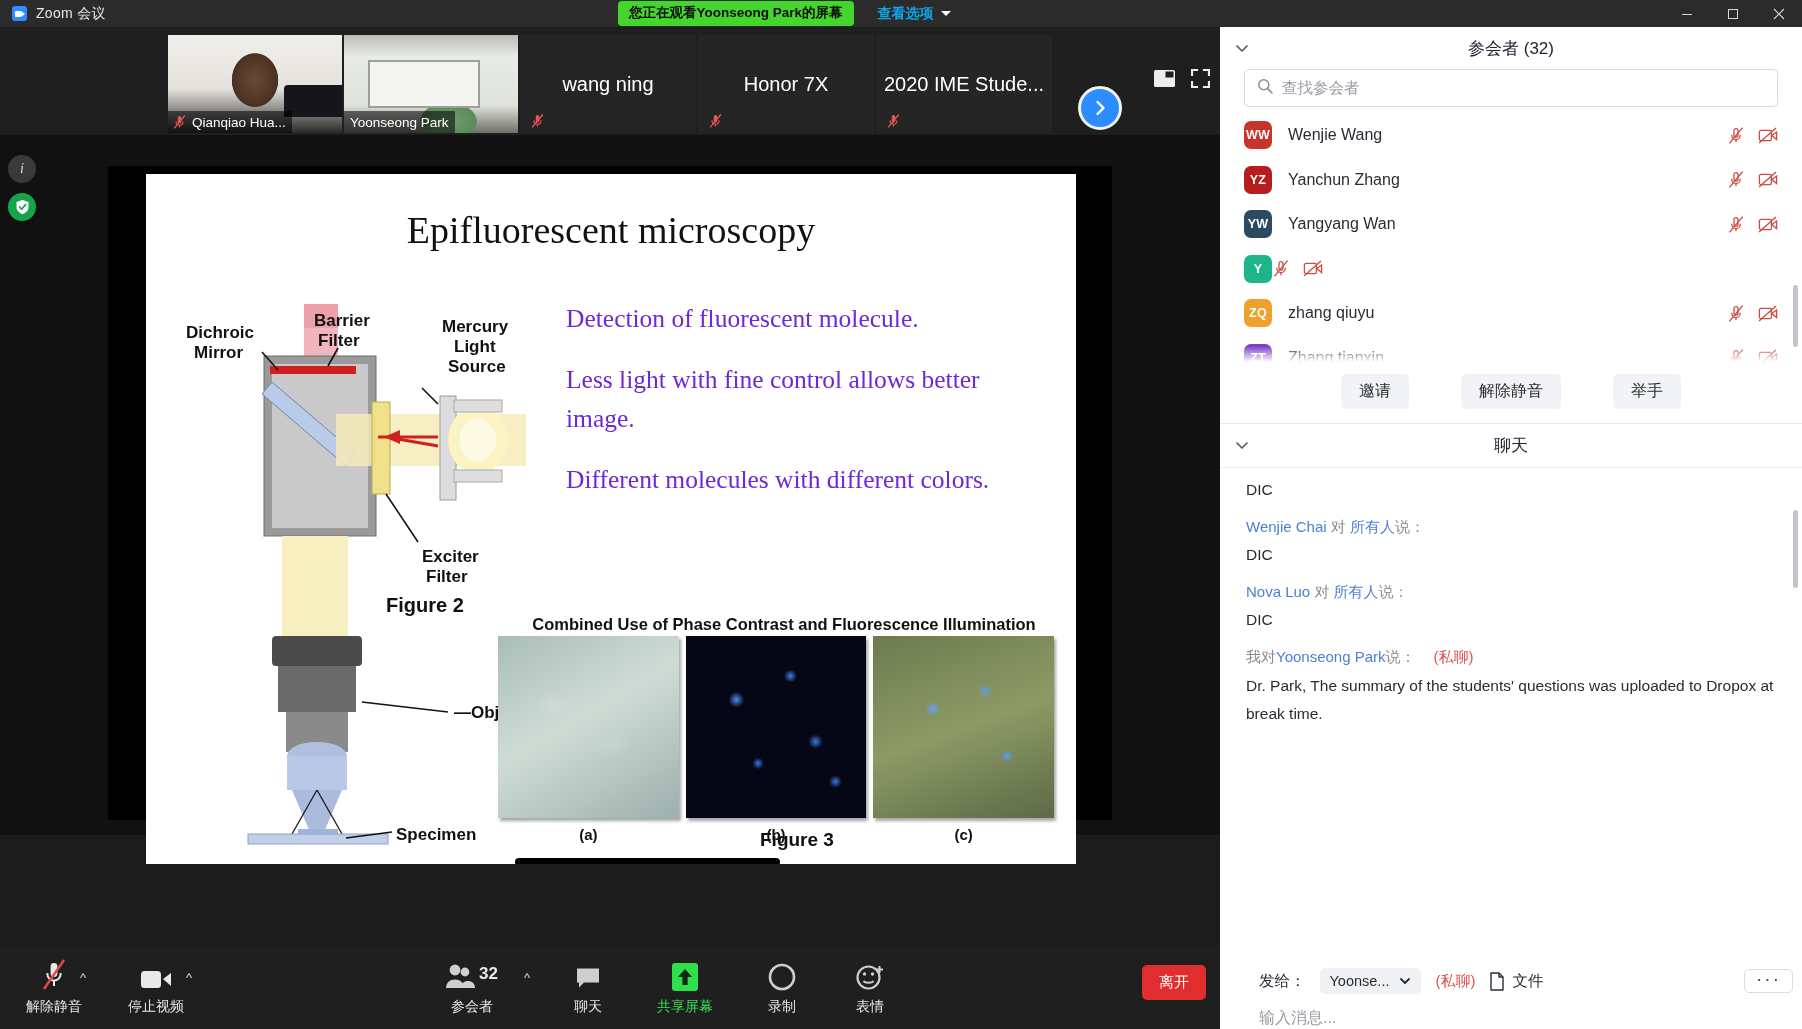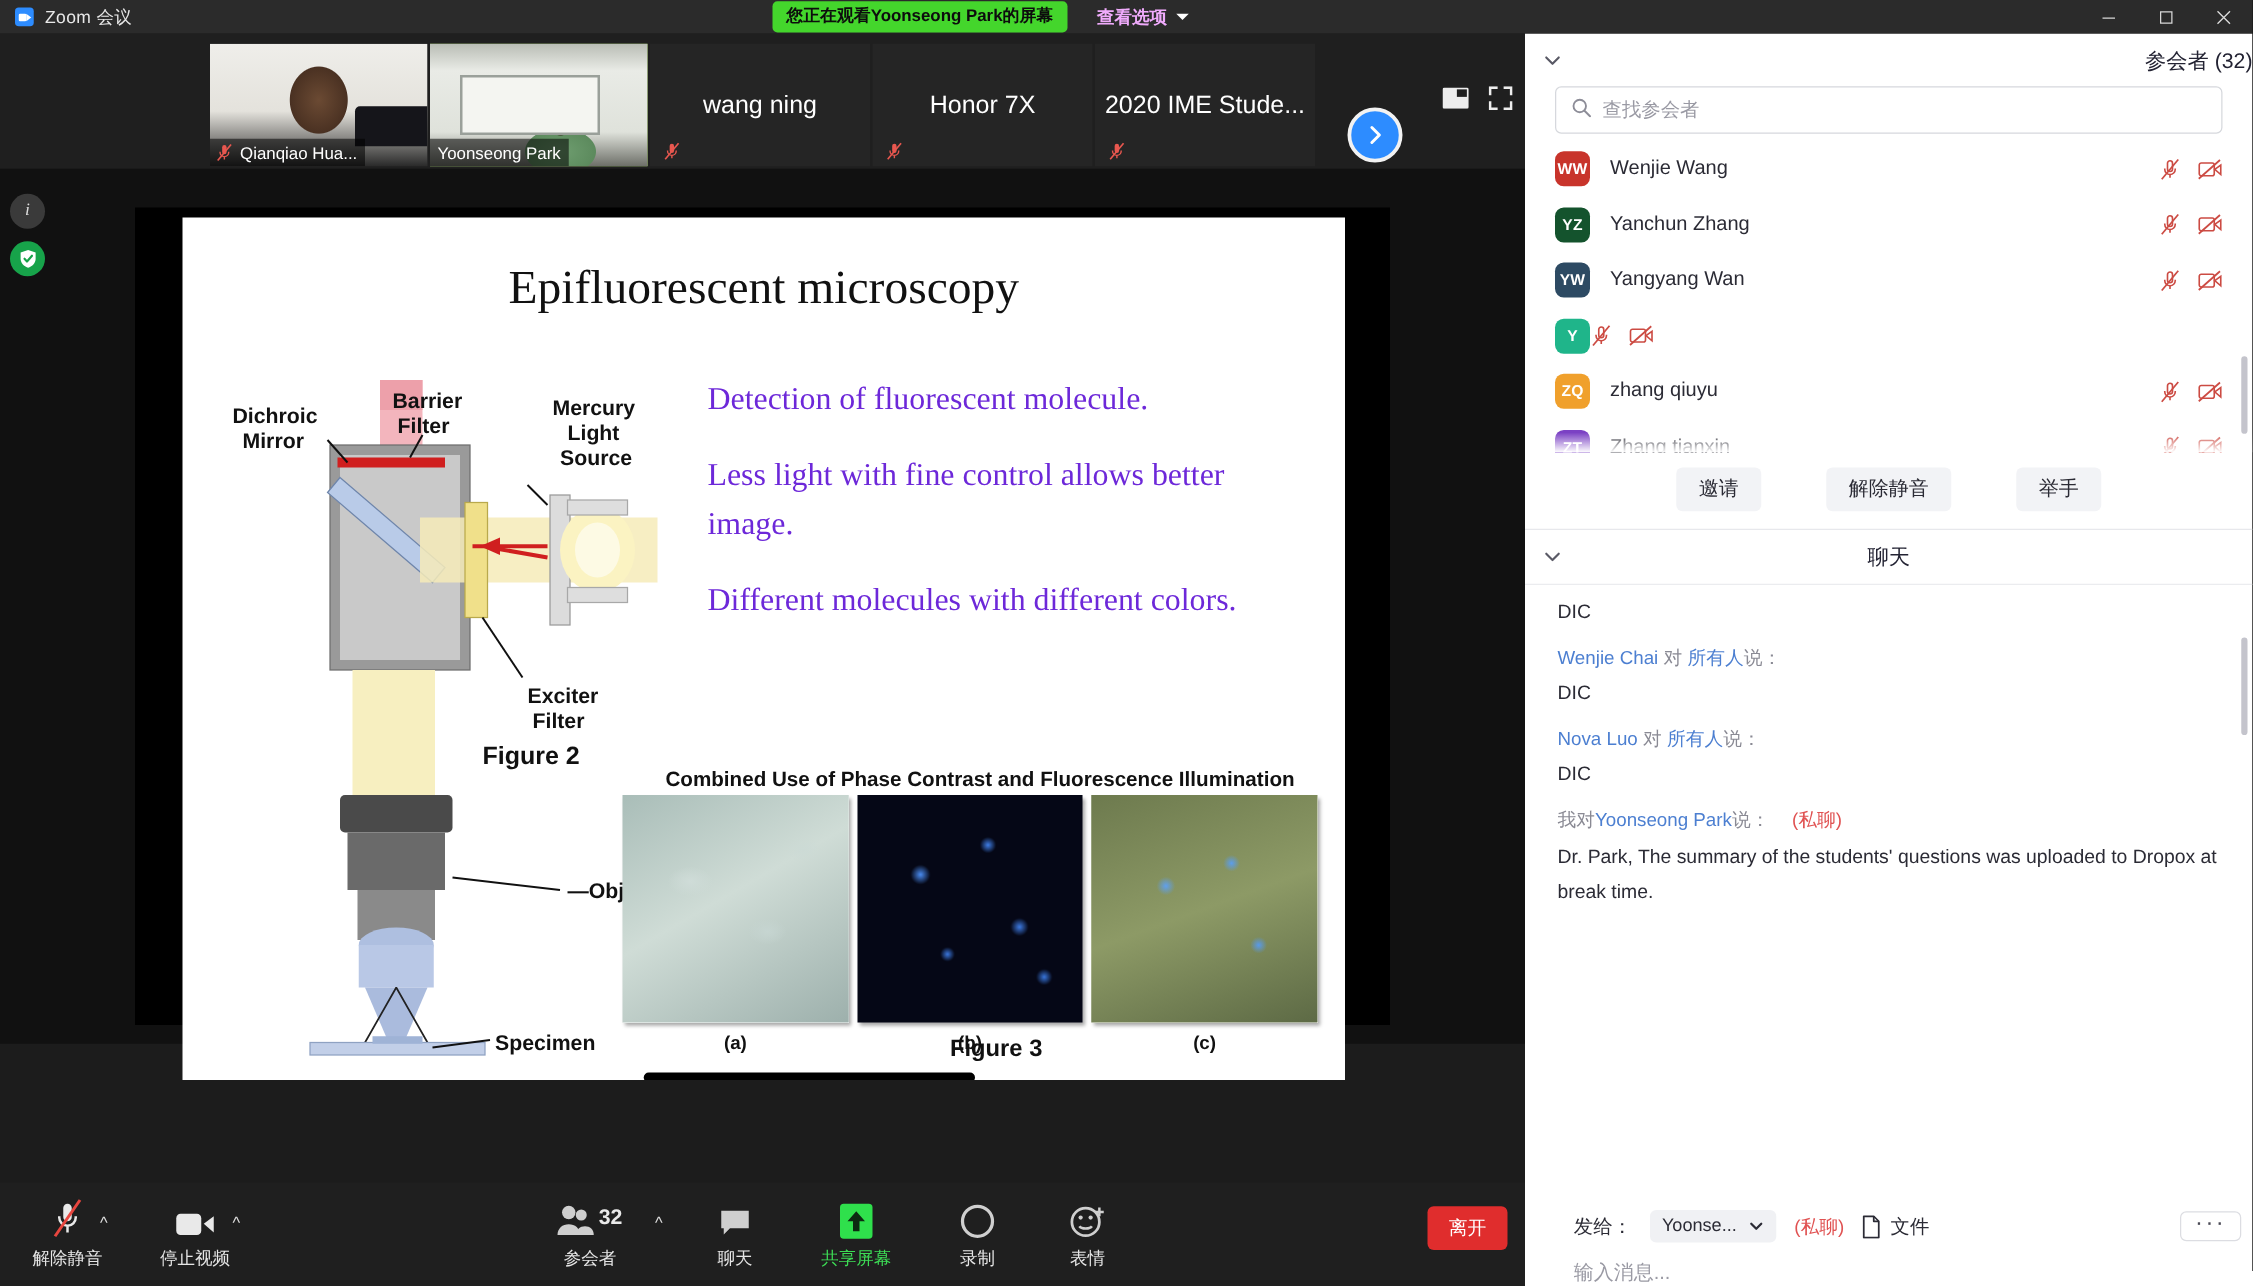--- a/index.html
+++ b/index.html
@@ -29,21 +29,21 @@
     border-top:3px solid transparent; border-bottom:3px solid transparent;
     border-left:4px solid #fff;
   }
   .tb-title { color:#e8e8e8; font-size:14px; margin-left:9px; letter-spacing:.3px; }
   .tb-center { position:absolute; left:618px; top:0; height:27px; display:flex; align-items:center; }
   .sharing-pill {
     background:#44d62c; color:#0d0d0d; font-size:13.5px; font-weight:700;
     padding:3px 11px 4px; border-radius:4px; line-height:1.35; white-space:nowrap;
   }
   .view-options {
-    color:#f0abfc; font-size:14px; font-weight:700; margin-left:24px;
+    color:#0ea5e9; font-size:14px; font-weight:700; margin-left:24px;
     display:flex; align-items:center; gap:7px; white-space:nowrap;
   }
   .chev-d { width:0;height:0;border-left:5px solid transparent;border-right:5px solid transparent;border-top:5px solid #fff; }
   .tb-win { position:absolute; right:0; top:0; height:27px; display:flex; }
   .tb-btn { width:46px; height:27px; display:flex; align-items:center; justify-content:center; color:#d8d8d8; }
   .tb-btn svg { display:block; }
 
   
   .main { position:absolute; left:0; top:27px; width:1220px; height:1002px; background:#1c1c1c; }
 
@@ -129,21 +129,21 @@
   .bb-lb { font-size:14px; margin-top:6px; white-space:nowrap; }
   .bb-caret { position:absolute; top:24px; color:#dcdcdc; font-size:13px; }
   .leave-btn {
     position:absolute; right:14px; top:19px; background:#e02d2d; color:#fff; font-size:15px;
     padding:8px 17px; border-radius:5px; font-weight:400;
   }
   .green { color:#3ddc55; }
 
   
   .right { position:absolute; right:0; top:27px; width:582px; height:1002px; background:#fff; }
-  .pane-hd { position:relative; height:42px; display:flex; align-items:center; justify-content:flex-end; }
+  .pane-hd { position:relative; height:42px; display:flex; align-items:center; justify-content:center; }
   .pane-hd .ttl { font-size:17px; color:#232333; font-weight:400; }
   .pane-chev { position:absolute; left:14px; top:13px; color:#5a5a66; }
   .search-wrap { padding:0 24px; }
   .search-box {
     height:38px; border:1px solid #d6d8dd; border-radius:5px; display:flex; align-items:center;
     gap:9px; padding:0 12px; color:#9a9aa4; font-size:15.5px;
   }
   .plist { position:relative; height:255px; overflow:hidden; padding-top:6px; }
   .prow { display:flex; align-items:center; height:44.5px; padding:0 24px; }
   .avatar {
@@ -513,21 +513,21 @@
             </svg>
           <svg width="20" height="17" viewBox="0 0 20 17">
               <rect x="1.4" y="3.4" width="12" height="10.2" rx="1.6" fill="none" stroke="#cc4b43" stroke-width="1.3"></rect>
               <path d="M13.8 8.5 18.6 5v7.6z" fill="none" stroke="#cc4b43" stroke-width="1.3"></path>
               <path d="M1 16 18 1" stroke="#cc4b43" stroke-width="1.4"></path>
             </svg>
         </div>
       </div>
 
       <div class="prow">
-        <div class="avatar" style="background:#14532d">YZ</div>
+        <div class="avatar" style="background:#b91c1c">YZ</div>
         <div class="pname">Yanchun Zhang</div>
         <div class="picons">
           <svg width="18" height="19" viewBox="0 0 18 19">
               <path d="M9 2.6a2 2 0 0 1 2 2v4.6a2 2 0 0 1-4 0V4.6a2 2 0 0 1 2-2z" fill="none" stroke="#cc4b43" stroke-width="1.3"></path>
               <path d="M4.8 8.8v.6a4.2 4.2 0 0 0 8.4 0v-.6" fill="none" stroke="#cc4b43" stroke-width="1.3"></path>
               <path d="M9 13.6v2.6" stroke="#cc4b43" stroke-width="1.3"></path>
               <path d="M2.4 17.4 15.6 1.6" stroke="#cc4b43" stroke-width="1.4"></path>
             </svg>
           <svg width="20" height="17" viewBox="0 0 20 17">
               <rect x="1.4" y="3.4" width="12" height="10.2" rx="1.6" fill="none" stroke="#cc4b43" stroke-width="1.3"></rect>

